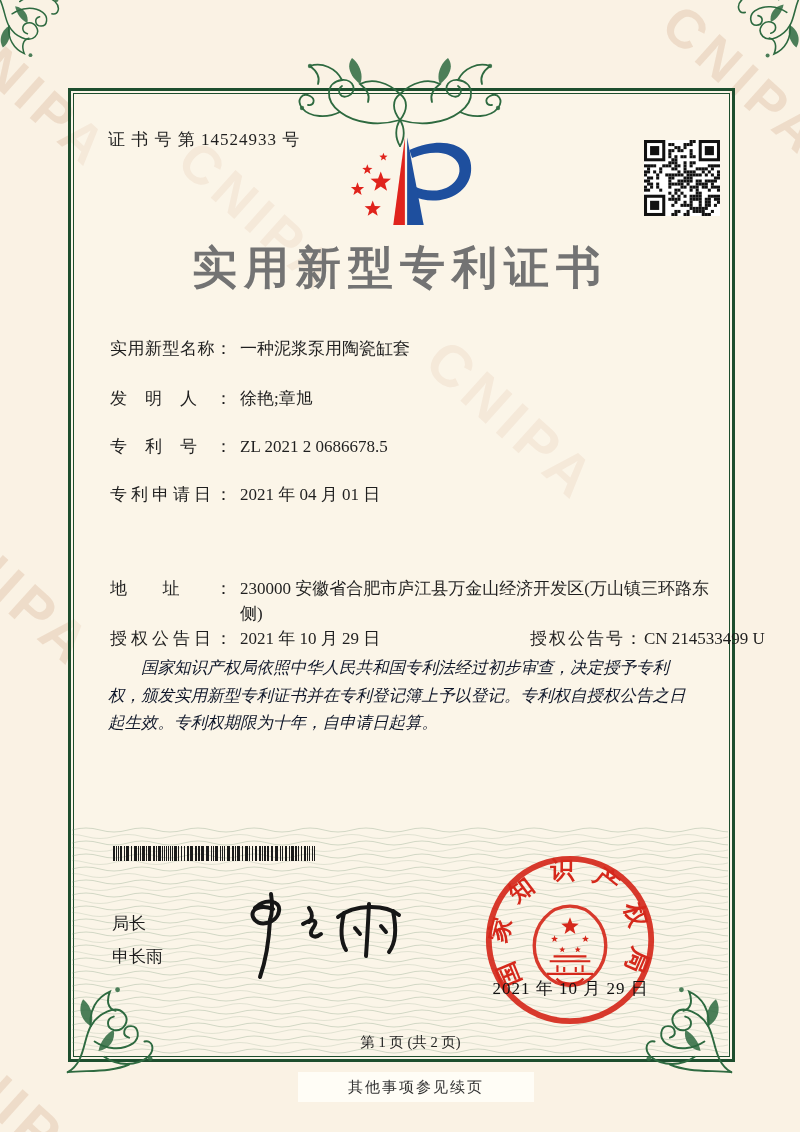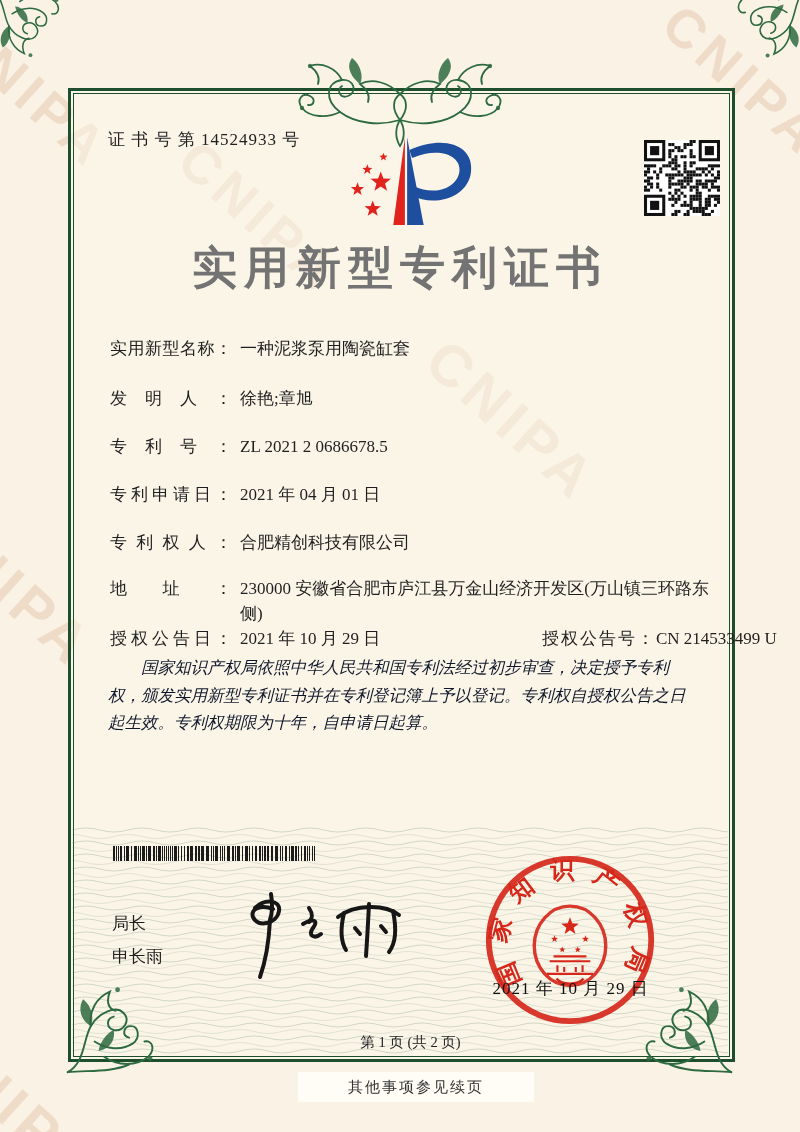--- a/index.html
+++ b/index.html
@@ -31,21 +31,21 @@
 
   .logo{position:absolute;left:328px;top:128px;z-index:2;}
   .qr{position:absolute;left:644px;top:140px;z-index:2;background:#fff;}
 
   .title{position:absolute;left:0;top:238px;width:800px;text-align:center;
          font-size:45px;font-weight:bold;letter-spacing:7px;color:#737373;z-index:2;}
 
   .row{position:absolute;left:110px;font-size:17px;z-index:2;line-height:25px;}
   .lbl{display:inline-block;width:122px;text-align:justify;text-align-last:justify;vertical-align:top;}
   .val{display:inline-block;margin-left:8px;max-width:478px;vertical-align:top;}
-  .grant-no{position:absolute;left:432px;top:0;white-space:nowrap;}
+  .grant-no{position:absolute;left:420px;top:0;white-space:nowrap;}
   .lbl2{display:inline-block;letter-spacing:2px;}
 
   .paras{position:absolute;left:108px;top:654px;width:586px;z-index:2;}
   .paras p{margin:0;text-indent:2em;font-size:16.5px;line-height:27.5px;
            font-style:italic;color:#0f172a;}
 
   .barcode{position:absolute;left:113px;top:846px;z-index:2;}
 
   .sig-role{position:absolute;left:112px;top:912px;font-size:17px;z-index:3;}
   .sig-name{position:absolute;left:112px;top:945px;font-size:17px;z-index:3;}
@@ -413,23 +413,20 @@
   </div>
   <div class="row" style="top:386px">
     <span class="lbl">发明人：</span><span class="val">徐艳;章旭</span>
   </div>
   <div class="row" style="top:434px">
     <span class="lbl">专利号：</span><span class="val">ZL 2021 2 0686678.5</span>
   </div>
   <div class="row" style="top:482px">
     <span class="lbl">专利申请日：</span><span class="val">2021 年 04 月 01 日</span>
   </div>
-  <div class="row" style="top:530px">
-    <span class="lbl">专利权人：</span><span class="val">合肥精创科技有限公司</span>
-  </div>
   <div class="row" style="top:576px">
     <span class="lbl">地址：</span><span class="val">230000 安徽省合肥市庐江县万金山经济开发区(万山镇三环路东侧)</span>
   </div>
   <div class="row" style="top:626px;width:620px">
     <span class="lbl">授权公告日：</span><span class="val">2021 年 10 月 29 日</span>
     <span class="grant-no">
       <span class="lbl2">授权公告号：</span><span>CN 214533499 U</span>
     </span>
   </div>
 

